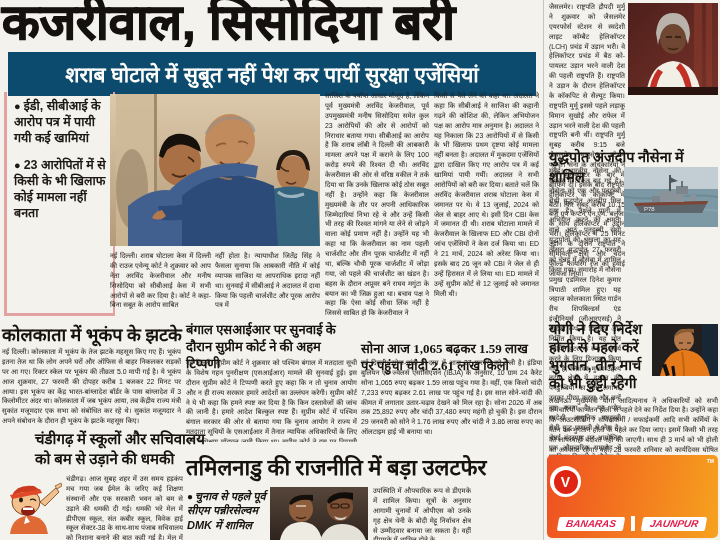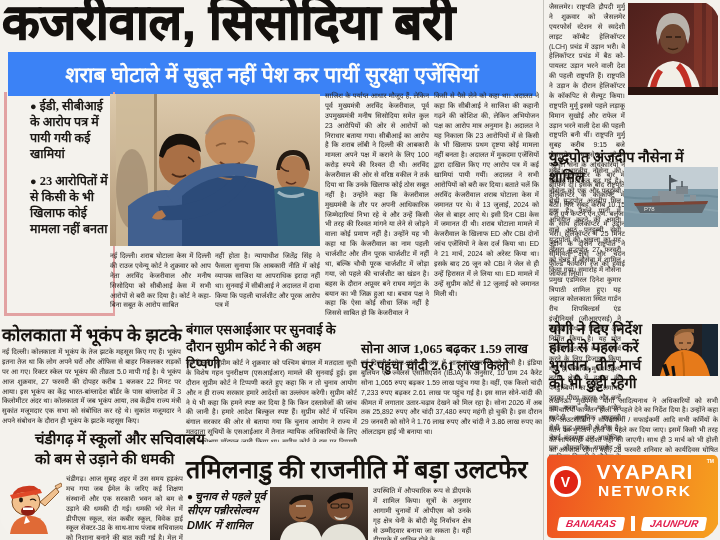--- a/index.html
+++ b/index.html
@@ -1,36 +1,35 @@
 <!DOCTYPE html>
 <html><head>
 <meta charset="utf-8">
 <style>
   * { margin:0; padding:0; box-sizing:border-box; }
   html,body { width:720px; height:540px; }
   body { font-family:"Liberation Sans", sans-serif; background:#f3f1ec; }
-  .page { position:relative; width:720px; height:540px; background:#f4f2ed; overflow:hidden;border-radius:26px; }
+  .page { position:relative; width:720px; height:540px; background:#f4f2ed; overflow:hidden; }
 
   
   .main-headline {
     position:absolute; left:2px; top:-13px; width:542px;
     font-size:49px; font-weight:800; color:#14110e; white-space:nowrap;
     letter-spacing:0px; -webkit-text-stroke:1.2px #14110e;
   }
   .subhead-bar {
     position:absolute; left:8px; top:52px; width:528px; height:44px;
-    background:#3b82f6; display:flex; align-items:center; justify-content:center;
+    background:#0c4a6e; display:flex; align-items:center; justify-content:center;
   }
   .subhead-bar span { color:#fdfdfb; font-size:21px; font-weight:800; }
 
   .highlights {
     position:absolute; left:4px; top:92px; width:111px; height:224px;
     border-left:3px solid #e2a2a2; border-right:2px solid #e2a2a2; border-bottom:3px solid #e2a2a2;
-    padding:6px 3px 4px 23px;
-    font-family:Liberation Serif, serif;
+    padding:6px 3px 4px 7px;
   }
   .hl-item { font-size:12.5px; font-weight:700; color:#1c1916; line-height:1.28; margin-bottom:11px; }
   .hl-item .bullet { font-size:11px; margin-right:3px; }
 
   .lead-photo { position:absolute; left:110px; top:94px; width:210px; height:152px; overflow:hidden; }
   .lead-photo svg { display:block; }
 
   .body-text {
     font-size:6.9px; line-height:1.43; text-align:justify; color:#26221e; overflow:hidden;
   }
@@ -47,21 +46,21 @@
   .sc-body   { position:absolute; left:186px; top:358px; width:171px; height:84px; }
   .gold-head { position:absolute; left:361px; top:341px; width:181px; font-size:13px; line-height:1.3; }
   .gold-body { position:absolute; left:361px; top:358px; width:181px; height:94px; }
 
   
   .bomb-head { position:absolute; left:2px; top:430px; width:181px; font-size:15px; line-height:1.3;margin-left:33px; }
   .bomb-body { position:absolute; left:2px; top:474px; width:181px; height:66px; }
   .cartoon { float:left; width:56px; height:60px; margin:0 4px 1px 4px; }
 
   
-  .tn-head { position:absolute; left:186px; top:451px; width:292px; font-size:25px; white-space:nowrap; }
+  .tn-head { position:absolute; left:186px; top:451px; width:292px; font-size:22px; white-space:nowrap; }
   .tn-box  { position:absolute; left:187px; top:489px; width:80px; font-size:11px; font-weight:800; line-height:1.3; color:#17130f;font-style:italic; }
   .tn-box .bullet { font-size:10px; margin-right:2px; }
   .tn-photo { position:absolute; left:270px; top:487px; width:98px; height:53px; overflow:hidden; }
   .tn-body { position:absolute; left:373px; top:486px; width:98px; height:54px; }
 
   
   .col-rule { position:absolute; left:543px; top:0; width:1px; height:540px; background:#c6c4be; }
   .president { position:absolute; left:549px; top:2px; width:169px; height:141px; }
   .president figure { float:right; width:90px; height:92px; margin:1px 0 2px 3px; }
   .ws-head { position:absolute; left:549px; top:146px; width:169px; font-size:14.5px; }
@@ -293,24 +292,20 @@
         </svg>
       </figure>
     </div>
     <p class="body-text">लखनऊ। मुख्यमंत्री योगी आदित्यनाथ ने अधिकारियों को सभी कर्मचारियों का वेतन होली से पहले देने का निर्देश दिया है। उन्होंने कहा कि आउटसोर्सिंग / संविदाकर्मी / सफाईकर्मी आदि सभी कर्मियों के वेतन का भुगतान होली के पहले कर दिया जाए। इसमें किसी भी तरह की लापरवाही बर्दाश्त नहीं की जाएगी। साथ ही 3 मार्च को भी होली का अवकाश रहेगा। वहीं, 28 फरवरी शनिवार को कार्यदिवस घोषित किया गया है जबकि 2,3 और 4 मार्च को होली का अवकाश रहेगा।</p>
   </div>
 
   <div class="ad">
     <div class="ad-logo">
       <div class="ad-logo-inner">V</div>
     </div>
-    <div class="ad-brand">
-      <div class="ad-line1">VYAPARI</div>
-      <div class="ad-line2">NETWORK</div>
-    </div>
     <div class="ad-tm">TM</div>
     <div class="ad-locations">
       <span class="ad-pill">BANARAS</span>
       <span class="ad-sep"></span>
       <span class="ad-pill">JAUNPUR</span>
     </div>
   </div>
 
 </div>
 

